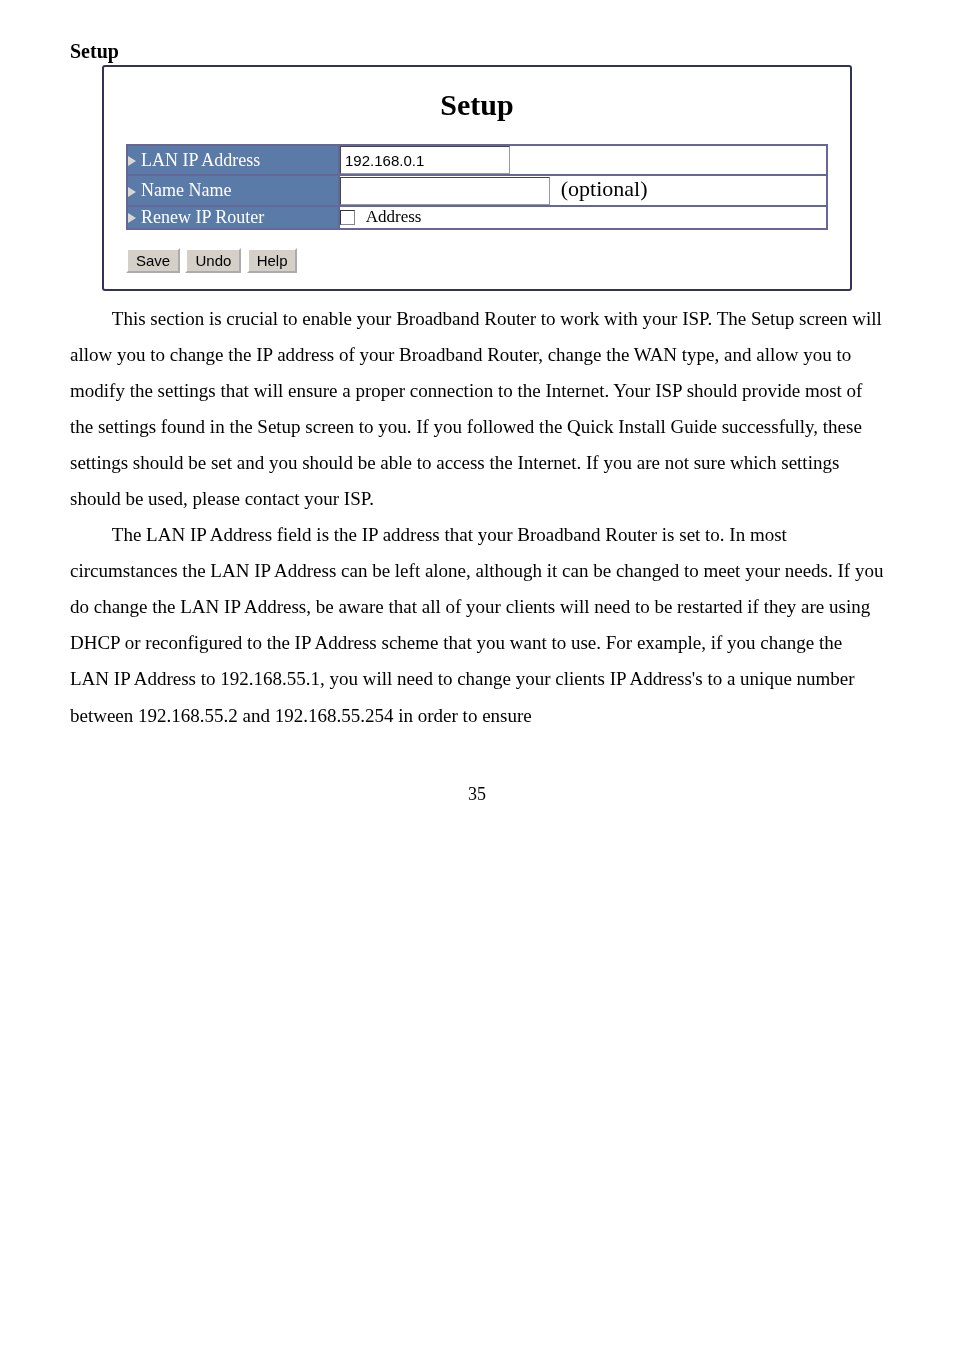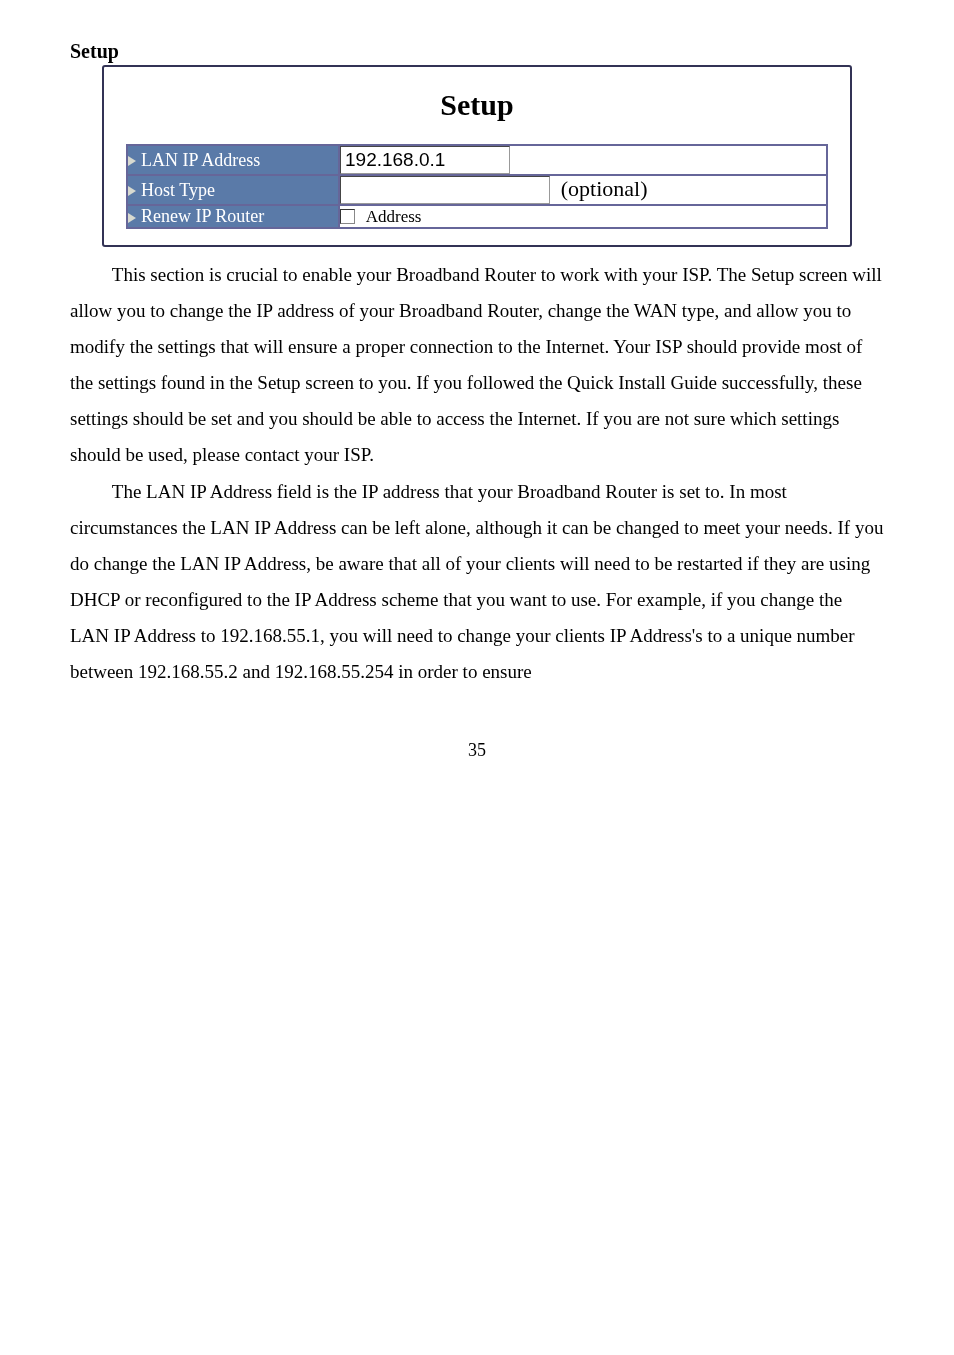--- a/index.html
+++ b/index.html
@@ -60,21 +60,21 @@
     vertical-align: middle;
   }
   .value-cell {
     background: #fff;
     padding: 4px 10px;
     color: #000;
     font-size: 17px;
   }
   .text-input {
     font-family: Arial, sans-serif;
-    font-size: 19px;
+    font-size: 15px;
     width: 160px;
     height: 22px;
     border: 1px inset #999;
     background: #fff;
     padding: 2px 4px;
   }
   .btn {
     font-family: Arial, sans-serif;
     font-size: 15px;
     background: #d4d0c8;
@@ -151,39 +151,44 @@
         <tr>
       <td class="label-cell">
         <span class="arrow"></span><span>LAN IP Address</span>
       </td>
       <td class="value-cell">
         <input type="text" class="text-input" value="192.168.0.1" style="">
       </td>
     </tr>
     <tr>
       <td class="label-cell">
-        <span class="arrow"></span><span>Host Type</span>
+        <span class="arrow"></span><span>Name Name</span>
       </td>
       <td class="value-cell">
         <input type="text" class="text-input hostname-input" value="" style="">
         <span class="optional">(optional)</span>
       </td>
     </tr>
     <tr>
       <td class="label-cell">
         <span class="arrow"></span><span>Renew IP Router</span>
       </td>
       <td class="value-cell">
         <span class="checkbox-old"></span>
         <span class="enable-label">Address</span>
       </td>
     </tr>
   </tbody>
     </table>
 
+  <div class="button-row">
+    <button class="btn">Save</button>
+    <button class="btn">Undo</button>
+    <button class="btn">Help</button>
+  </div>
 </div>
 
 <div class="body-text">
   <p class="indent">This section is crucial to enable your Broadband Router to work with your ISP. The Setup screen will allow you to change the IP address of your Broadband Router, change the WAN type, and allow you to modify the settings that will ensure a proper connection to the Internet. Your ISP should provide most of the settings found in the Setup screen to you. If you followed the Quick Install Guide successfully, these settings should be set and you should be able to access the Internet. If you are not sure which settings should be used, please contact your ISP.</p>
   <p class="indent">The LAN IP Address field is the IP address that your Broadband Router is set to. In most circumstances the LAN IP Address can be left alone, although it can be changed to meet your needs. If you do change the LAN IP Address, be aware that all of your clients will need to be restarted if they are using DHCP or reconfigured to the IP Address scheme that you want to use. For example, if you change the LAN IP Address to 192.168.55.1, you will need to change your clients IP Address's to a unique number between 192.168.55.2 and 192.168.55.254 in order to ensure</p>
 </div>
 
 <div class="page-number">35</div>
 
 </body></html>

